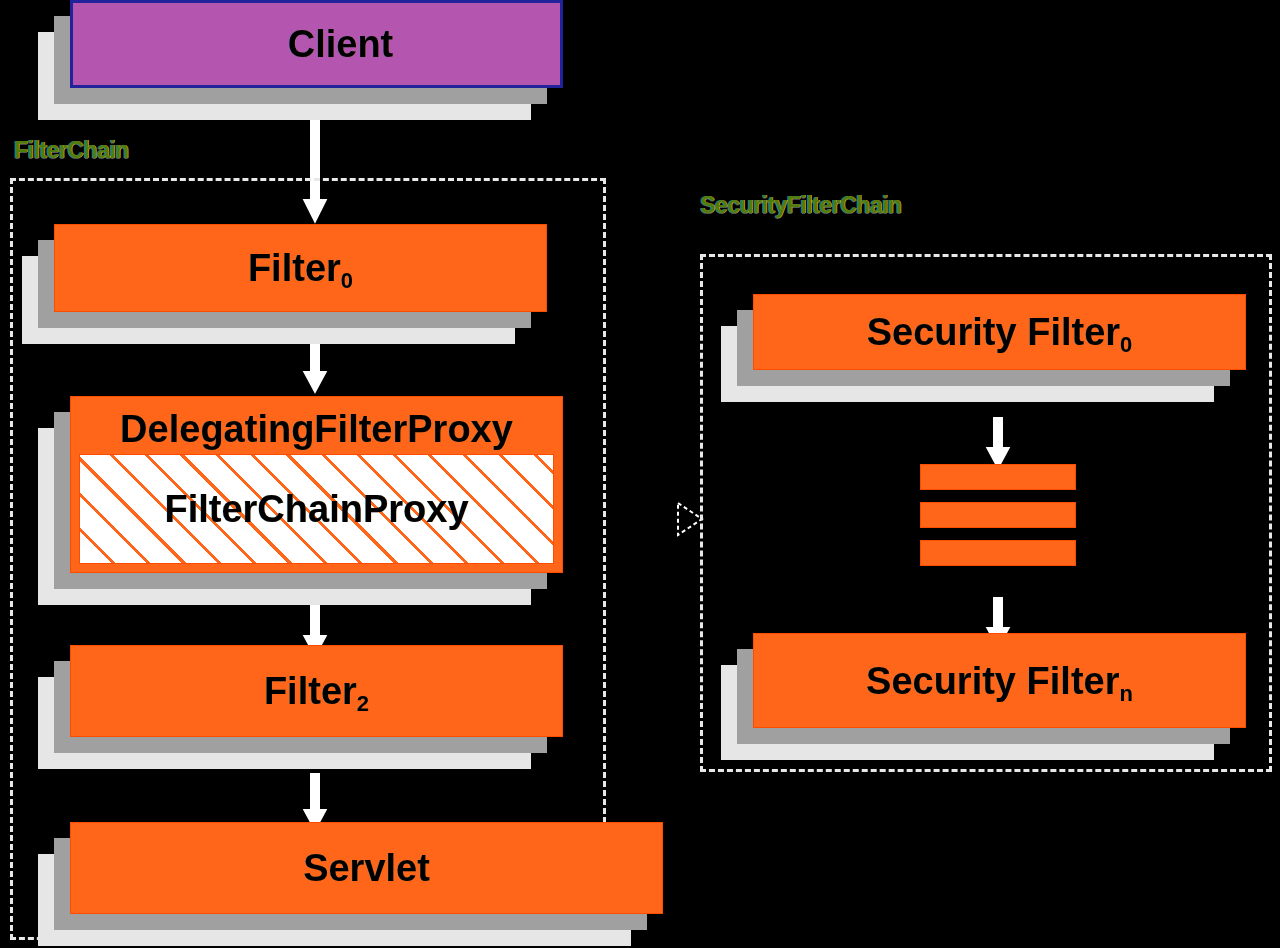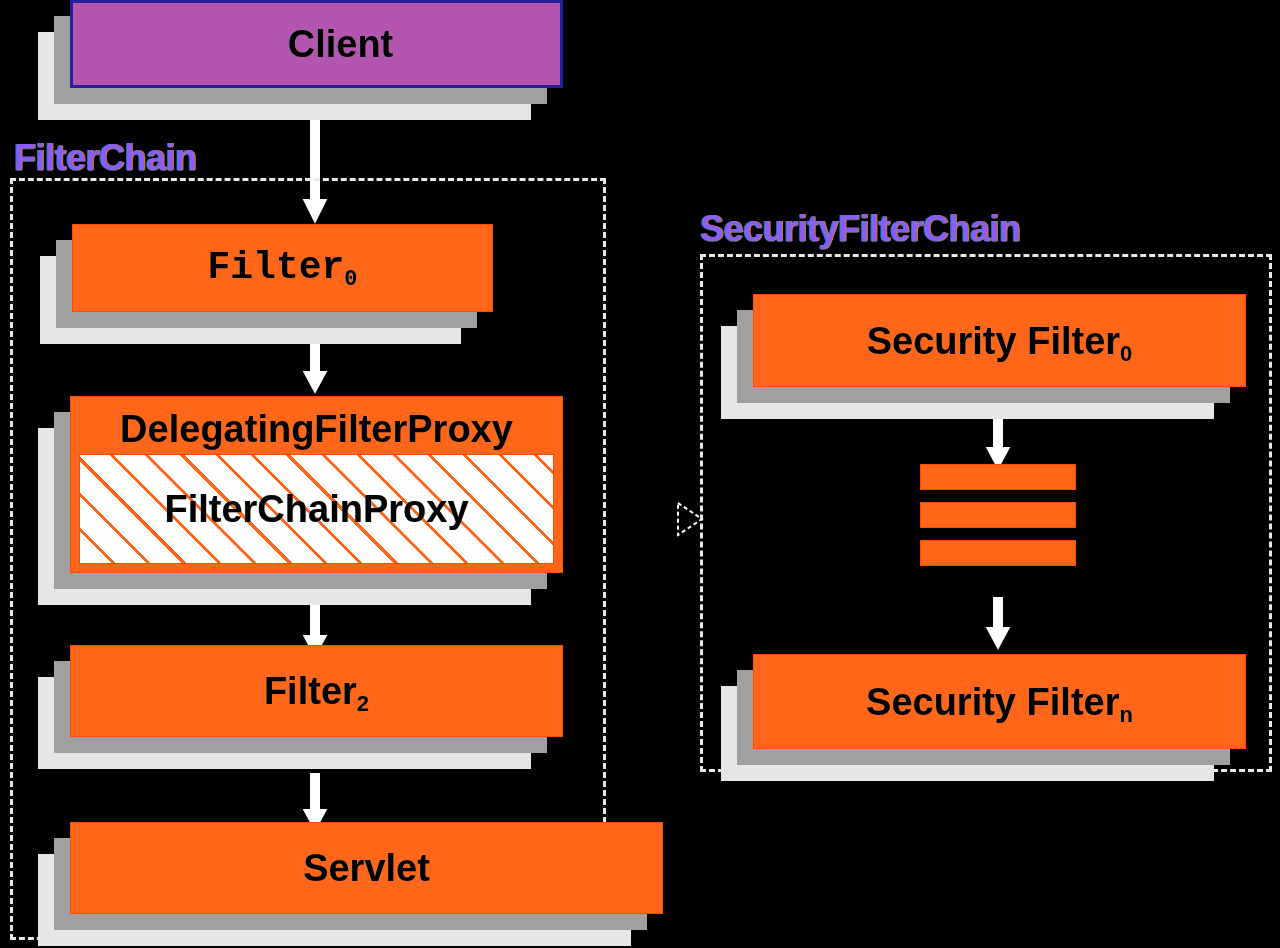--- a/index.html
+++ b/index.html
@@ -20,23 +20,23 @@
 
   
   .group-box {
     position: absolute;
     border: 3px dashed #e8e8e8;
     box-sizing: border-box;
     background: transparent;
   }
   .group-label {
     position: absolute;
-    color: #8b5cf6;
+    color: #4d7c0f;
     font-weight: bold;
-    font-size: 36px;
+    font-size: 23px;
     letter-spacing: -0.5px;
     white-space: nowrap;
     text-shadow:
        1px 0 0 rgba(255,170,0,0.75),
       -1px 0 0 rgba(0,160,255,0.75),
        0 1px 0 rgba(255,255,255,0.35);
   }
 
   
   .node {
@@ -196,33 +196,33 @@
     <svg width="40" height="84" viewBox="0 0 40 84">
       <polygon points="20,0 34,26 26,26 26,56 34,56 20,82 6,56 14,56 14,26 6,26" fill="#ffffff" stroke="#000000" stroke-width="2"></polygon>
       <polygon points="20,0 34,26 6,26" fill="#000000" stroke="#000000" stroke-width="2"></polygon>
     </svg>
   </div>
 
   <div class="group-label" style="left:14px; top:137px;">FilterChain</div>
 
   <div class="group-box" style="left:10px; top:178px; width:596px; height:762px;"></div>
 
-  <div class="group-label" style="left:700px; top:208px;text-align:center;">SecurityFilterChain</div>
+  <div class="group-label" style="left:700px; top:192px;text-align:center;">SecurityFilterChain</div>
 
   <div class="group-box" style="left:700px; top:254px; width:572px; height:518px;"></div>
 
   <div class="node" style="left:70px; top:0px; width:493px; height:88px;">
     <div class="shadow-far"></div>
     <div class="shadow-near"></div>
     <div class="face face-purple">
       <span class="node-label">Client</span>
     </div>
   </div>
 
-  <div class="node" style="left:72px; top:224px; width:421px; height:88px;font-family:Liberation Mono, monospace;">
+  <div class="node" style="left:54px; top:224px; width:493px; height:88px;">
     <div class="shadow-far"></div>
     <div class="shadow-near"></div>
     <div class="face face-orange">
       <span class="node-label"><span>Filter</span><sub>0</sub></span>
     </div>
   </div>
 
   <div class="node" style="left:70px; top:396px; width:493px; height:177px;">
     <div class="shadow-far"></div>
     <div class="shadow-near"></div>
@@ -245,35 +245,35 @@
   </div>
 
   <div class="node" style="left:70px; top:822px; width:593px; height:92px;">
     <div class="shadow-far"></div>
     <div class="shadow-near"></div>
     <div class="face face-orange">
       <span class="node-label">Servlet</span>
     </div>
   </div>
 
-  <div class="node" style="left:753px; top:294px; width:493px; height:93px;text-align:right;">
+  <div class="node" style="left:753px; top:294px; width:493px; height:76px;text-align:right;">
     <div class="shadow-far"></div>
     <div class="shadow-near"></div>
     <div class="face face-orange">
       <span class="node-label"><span>Security Filter</span><sub>0</sub></span>
     </div>
   </div>
 
   <div class="ellipsis-stack" style="left:920px; top:464px; width:156px; height:106px;">
     <div class="bar" style="top:0px;"></div>
     <div class="bar" style="top:38px;"></div>
     <div class="bar" style="top:76px;"></div>
   </div>
 
-  <div class="node" style="left:753px; top:654px; width:493px; height:95px;border-radius:20px;">
+  <div class="node" style="left:753px; top:633px; width:493px; height:95px;border-radius:20px;">
     <div class="shadow-far"></div>
     <div class="shadow-near"></div>
     <div class="face face-orange">
       <span class="node-label"><span>Security Filter</span><sub>n</sub></span>
     </div>
   </div>
 
 </div>
 
 </body></html>

